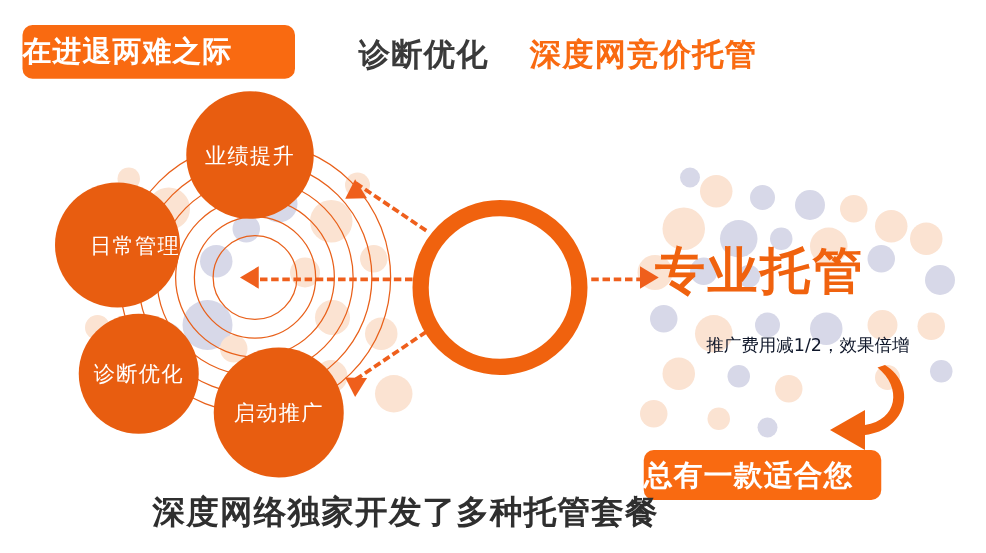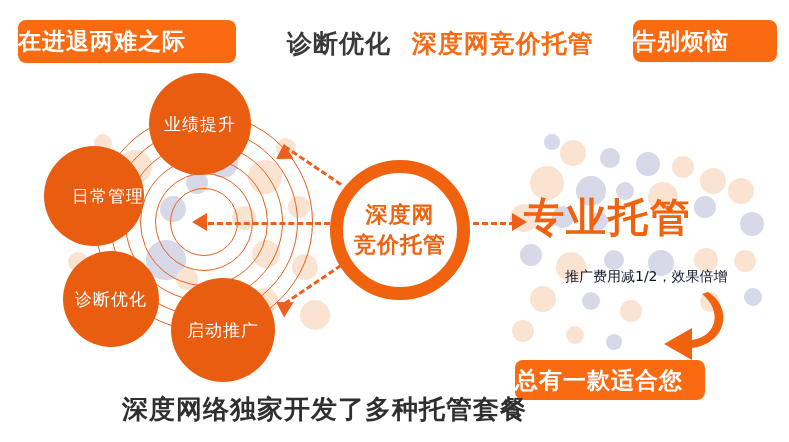--- a/index.html
+++ b/index.html
@@ -26,21 +26,21 @@
   #pill-right  { left:633px; top:20px;  width:144px; height:42px; font-size:23px; }
   #pill-bottom { left:515px; top:360px; width:190px; height:40px; font-size:23px; }
 
   
   #header-line {
     position:absolute; left:287px; top:28px;
     font-size:25px; font-weight:bold; white-space:nowrap;
     line-height:32px;
   }
   #header-line .dark  { color:#3a3a3a; letter-spacing:1px; }
-  #header-line .orange{ color:#f96a11; letter-spacing:1px; margin-left:12px; }
+  #header-line .orange{ color:#f96a11; letter-spacing:1px; margin-left:24px; }
 
   
   .dotcloud { position:absolute; }
   .dot { position:absolute; border-radius:50%; }
 
   
   .ring {
     position:absolute;
     border:1.4px solid #e8601a;
     border-radius:50%;
@@ -213,38 +213,31 @@
     <span>日常管理</span>
   </div>
   <div class="fcircle" style="left:63px;top:251px;width:96px;height:96px;">
     <span>诊断优化</span>
   </div>
   <div class="fcircle" style="left:171px;top:278px;width:104px;height:104px;">
     <span>启动推广</span>
   </div>
 
   <div id="center-ring"></div>
-  <div id="center-label">
-    <span>深度网</span>
-    <span>竞价托管</span>
-  </div>
 
   <div id="big-title">专业托管</div>
   <div id="sub-gray">推广费用减1/2，效果倍增</div>
 
   <svg style="position:absolute;left:630px;top:292px;width:100px;height:62px;overflow:visible;" viewBox="0 0 100 62">
     <path d="M72,2 C92,18 88,44 62,48 L62,36 L34,52 L62,68 L62,56 C96,52 104,16 78,0 Z" fill="#f0620e"></path>
   </svg>
 
   <div class="pill" id="pill-left">
     <span>在进退两难之际</span>
   </div>
-  <div class="pill" id="pill-right">
-    <span>告别烦恼</span>
-  </div>
   <div class="pill" id="pill-bottom">
     <span>总有一款适合您</span>
   </div>
 
   <div id="header-line">
     <span class="dark">诊断优化</span>
     <span class="orange">深度网竞价托管</span>
   </div>
 
   <div id="bottom-dark">深度网络独家开发了多种托管套餐</div>

